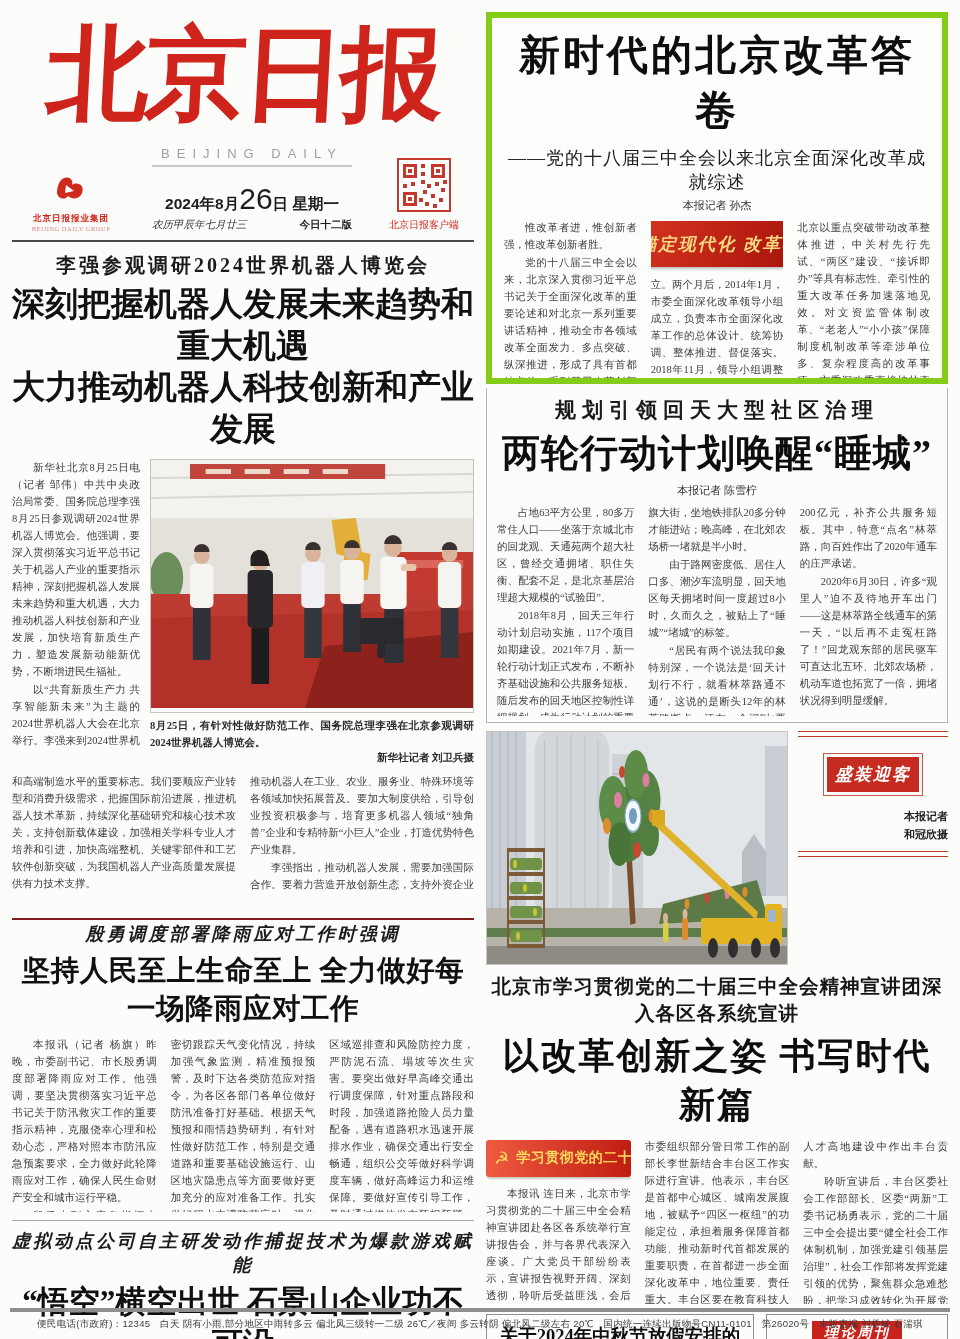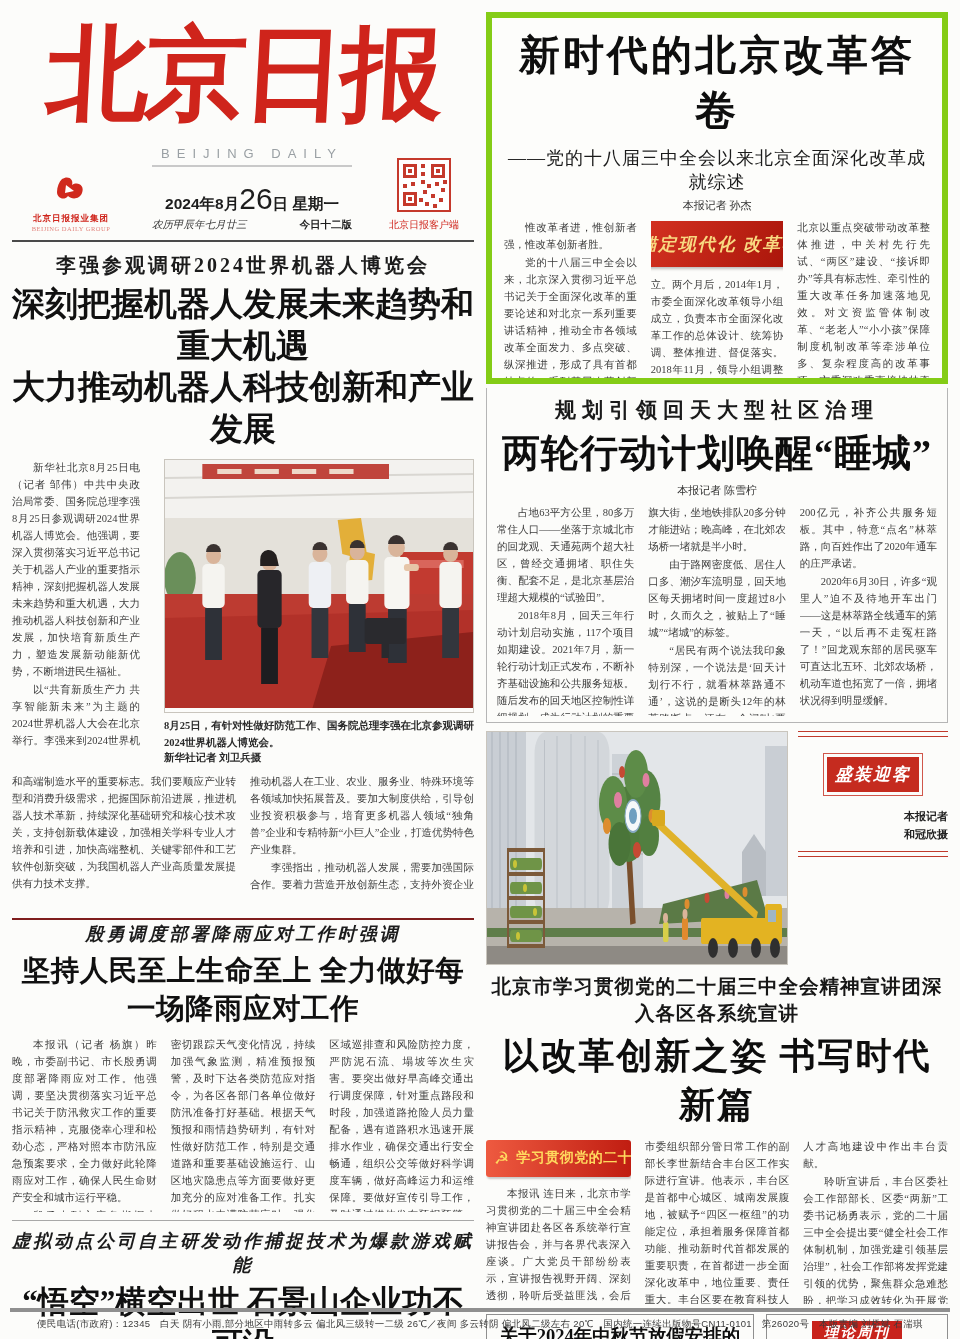--- a/index.html
+++ b/index.html
@@ -39,26 +39,26 @@
   .date-line .big-day { font-size:30px; font-weight:normal; line-height:1; }
   .lunar-line { display:flex; justify-content:space-between; margin-top:3px; font-size:10.5px; }
   .lunar { font-style:italic; color:#333; }
   .edition { font-weight:bold; color:#1d1d1d; }
   .qr-block { width:100px; text-align:center; }
   .qr-label { font-size:10px; color:#cf241b; margin-top:2px; }
 
   
   .robot-art { padding-top:10px; }
   .robot-head { text-align:center; font-family:"Liberation Sans","DejaVu Sans",sans-serif; font-weight:bold; font-size:33px; line-height:1.26; color:#111; letter-spacing:0px; margin-top:4px; }
-  .robot-body { display:flex; gap:24px; margin-top:10px; }
+  .robot-body { display:flex; gap:10px; margin-top:10px; }
   .robot-side { width:128px; flex:none; height:292px; }
   .robot-photo-wrap { flex:1; }
   .photo-frame { border:1px solid #c9c5bd; }
   .caption { font-size:10.5px; font-weight:bold; line-height:1.55; color:#2b2b2b; text-align:justify; margin-top:5px; }
-  .credit-line { font-weight:bold; font-size:10.5px; color:#2b2b2b; }
+  .credit-line { text-align:right; font-weight:bold; font-size:10.5px; color:#2b2b2b; }
   .robot-bottom { margin-top:8px; height:122px; }
 
   
   .rain-art { border-top:2px solid #7f1d1d; margin-top:23px; padding-top:2px; }
   .rain-head { text-align:center; font-weight:bold; font-size:28.5px; letter-spacing:0.5px; color:#101010; margin:6px 0 8px; }
   .rain-cols { height:176px; }
 
   
   .wukong-art { border-top:1px solid #a8a8a8; margin-top:8px; padding-top:8px; }
   .wukong-head { text-align:center; font-weight:bold; font-size:31px; color:#101010; margin:4px 0 2px; }

